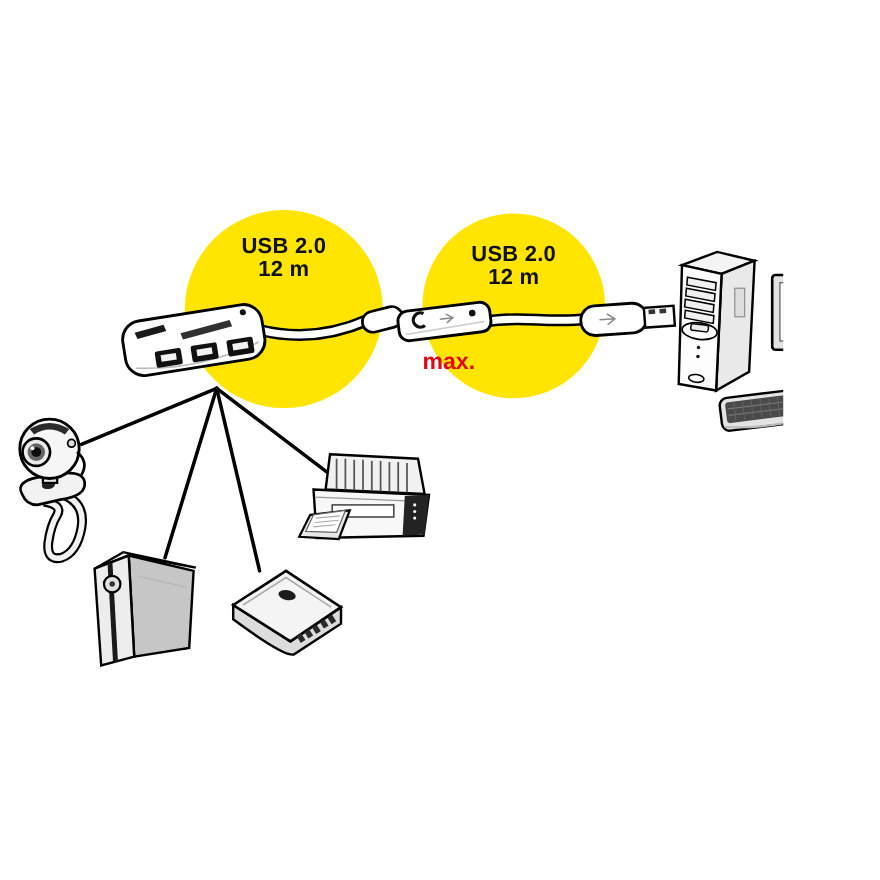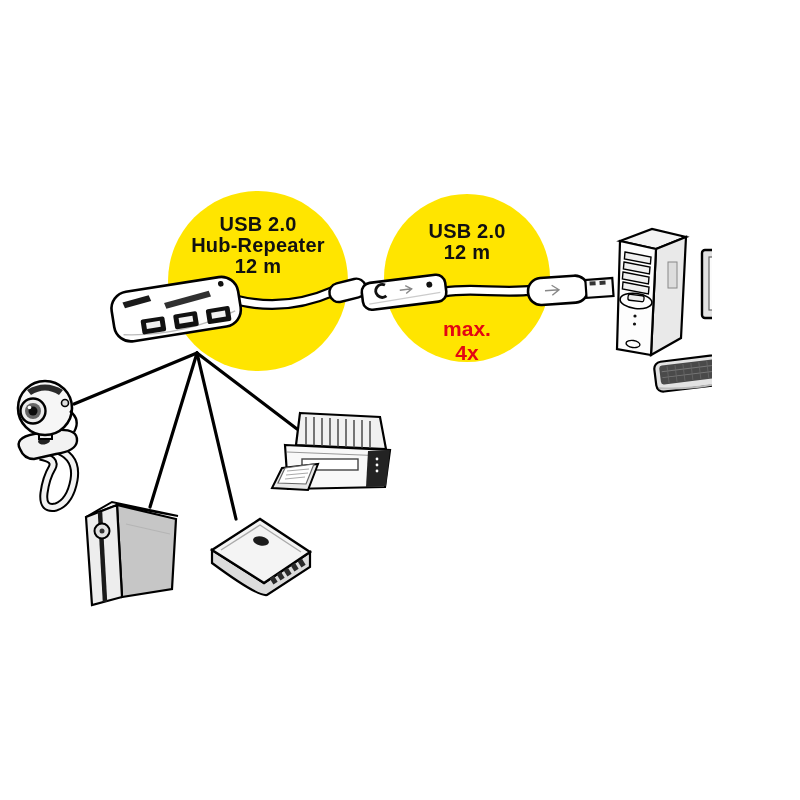--- a/index.html
+++ b/index.html
@@ -10,48 +10,46 @@
   .bubble{position:absolute;border-radius:50%;background:#FFE500;z-index:0;}
   .bubble-left{left:168px;top:191px;width:180px;height:180px;}
   .bubble-right{left:384px;top:194px;width:166px;height:168px;}
   .bubble-label{
     position:absolute;left:0;right:0;text-align:center;
     font-weight:bold;font-size:20px;line-height:21px;color:#111;letter-spacing:.2px;
   }
   .bubble-left .bubble-label{top:23px;}
   .bubble-right .bubble-label{top:27px;}
   .note{
-    position:absolute;left:384px;top:317px;width:166px;text-align:center;
+    position:absolute;left:384px;top:317px;width:166px;
     font-weight:bold;font-size:21px;line-height:24px;color:#E30613;z-index:3;
   }
   svg.scene{position:absolute;left:0;top:0;z-index:2;}
 </style>
 </head>
 <body>
 
 <div class="canvas">
 
   <div class="bubble bubble-left">
     <div class="bubble-label">
       <div>USB 2.0</div>
-      <div>Hub-Repeater</div>
       <div>12 m</div>
     </div>
   </div>
 
   <div class="bubble bubble-right">
     <div class="bubble-label">
       <div>USB 2.0</div>
       <div>12 m</div>
     </div>
   </div>
 
   <div class="note">
     <div>max.</div>
-    <div>4x</div>
   </div>
 
   <svg class="scene" width="800" height="800" viewBox="0 0 800 800">
 
     <g stroke="#000" stroke-width="3.2" stroke-linecap="round">
       <line x1="197" y1="353" x2="74" y2="404"></line>
       <line x1="197" y1="353" x2="150" y2="507"></line>
       <line x1="197" y1="353" x2="236" y2="519"></line>
       <line x1="197" y1="353" x2="297" y2="429"></line>
     </g>

